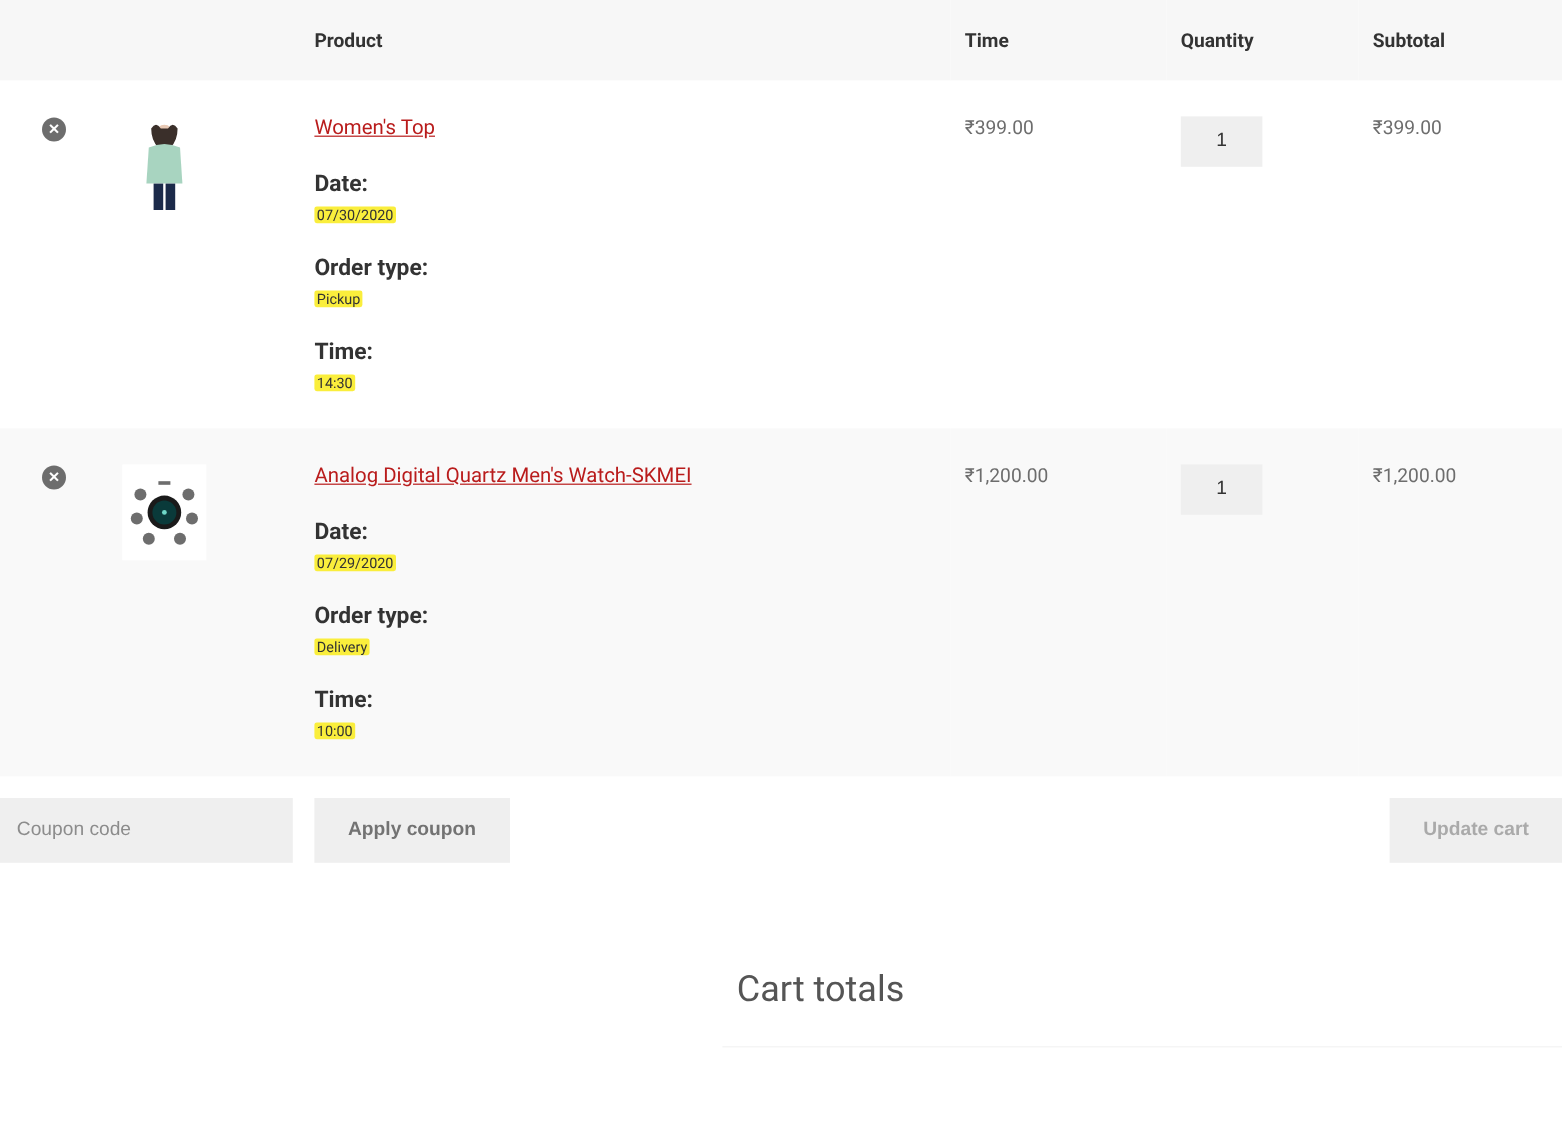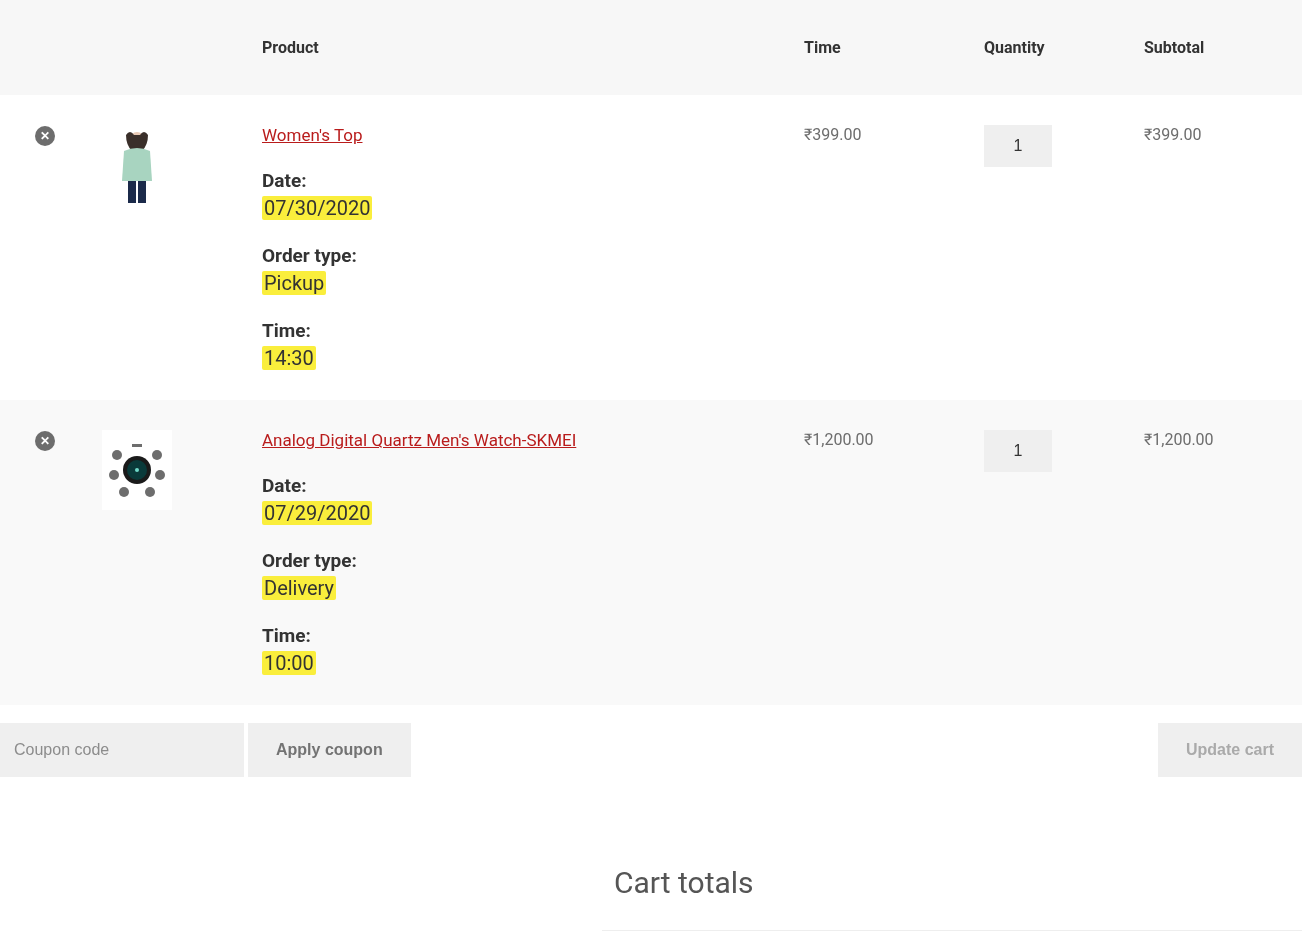--- a/index.html
+++ b/index.html
@@ -1,40 +1,40 @@
 <!DOCTYPE html>
 <html><head>
 <meta charset="utf-8">
 <style>
   * { box-sizing: border-box; margin: 0; padding: 0; }
   body { font-family: -apple-system, BlinkMacSystemFont, "Segoe UI", Roboto, sans-serif; background: #fff; color: #333; width: 1302px; }
   .cart-table { width: 100%; border-collapse: collapse; }
   .cart-header-row { background: #f7f7f7; }
-  .cart-header-row th { text-align: left; padding: 38px 12px; font-weight: 700; color: #333; font-size: 16px; }
+  .cart-header-row th { text-align: left; padding: 24px 12px; font-weight: 700; color: #333; font-size: 16px; }
   .col-remove { width: 90px; }
   .col-thumb { width: 160px; }
   .col-product { }
   .col-price { width: 180px; }
   .col-qty { width: 160px; }
   .col-subtotal { width: 170px; }
   .cart-row td { padding: 30px 12px; vertical-align: top; font-size: 16px; color: #6d6d6d; }
   .cart-row.alt { background: #f9f9f9; }
   .remove-cell { text-align: center; padding-top: 36px; }
   .remove-btn { display: inline-flex; align-items: center; justify-content: center; width: 20px; height: 20px; border-radius: 50%; background: #6d6d6d; color: #fff; font-size: 12px; font-weight: bold; cursor: pointer; user-select: none; }
   .thumb { width: 70px; height: 80px; display: inline-flex; align-items: center; justify-content: center; background: #fff; border: none; }
   .thumb svg { width: 100%; height: 100%; }
   .product-link { color: #b91c1c; text-decoration: underline; font-size: 17px; }
   .meta-block { margin-top: 24px; }
   .meta-label { font-weight: 700; color: #333; font-size: 19px; margin-bottom: 4px; display: block; }
-  .meta-value { font-size: 20px; color: #333; }
+  .meta-value { font-size: 12px; color: #333; }
   .hl { background: #faee3c; padding: 0 2px; border-radius: 2px; display: inline-block; }
   .qty-input { width: 68px; height: 42px; background: #efefef; border: none; text-align: center; font-size: 16px; color: #333; }
   .price-cell, .subtotal-cell { color: #6d6d6d; }
   .actions-row td { padding: 0; }
-  .actions { display: flex; align-items: center; padding: 18px 0; gap: 4px; }
+  .actions { display: flex; align-items: center; padding: 18px 0; gap: 18px; }
   .coupon-input { width: 244px; height: 54px; background: #efefef; border: none; padding: 0 14px; font-size: 16px; color: #333; }
   .coupon-input::placeholder { color: #8c8c8c; }
   .btn { height: 54px; padding: 0 28px; background: #efefef; border: none; font-size: 16px; font-weight: 700; color: #737373; cursor: pointer; }
   .btn-update { margin-left: auto; color: #aaa; font-weight: 600; }
   .btn-update:disabled { cursor: default; }
   .cart-totals-wrap { margin-top: 70px; display: flex; justify-content: flex-end; }
   .cart-totals { width: 700px; }
   .cart-totals-title { font-size: 30px; font-weight: 400; color: #555; margin-bottom: 30px; margin-left: 12px; }
   .cart-totals hr { border: none; border-top: 1px solid #eee; }
 </style>

